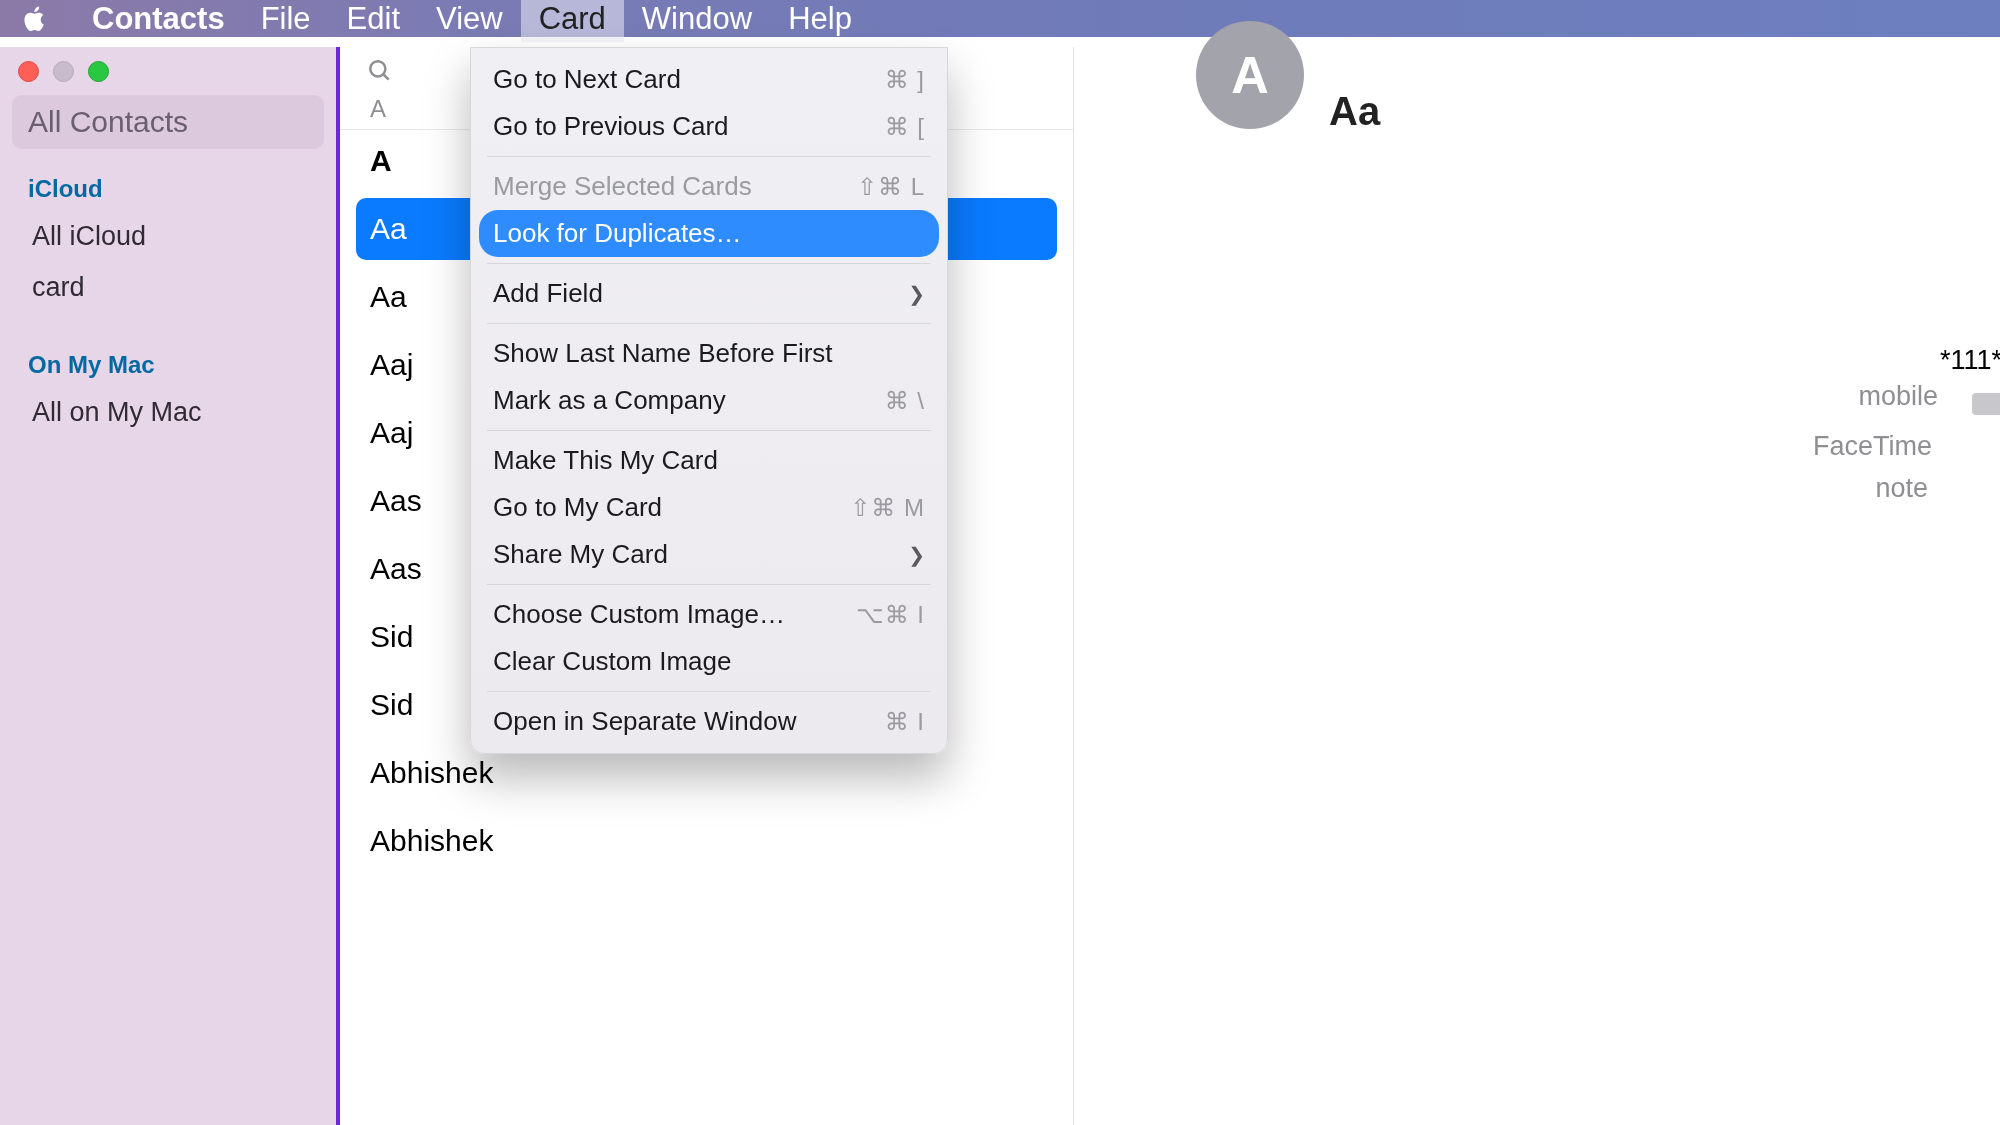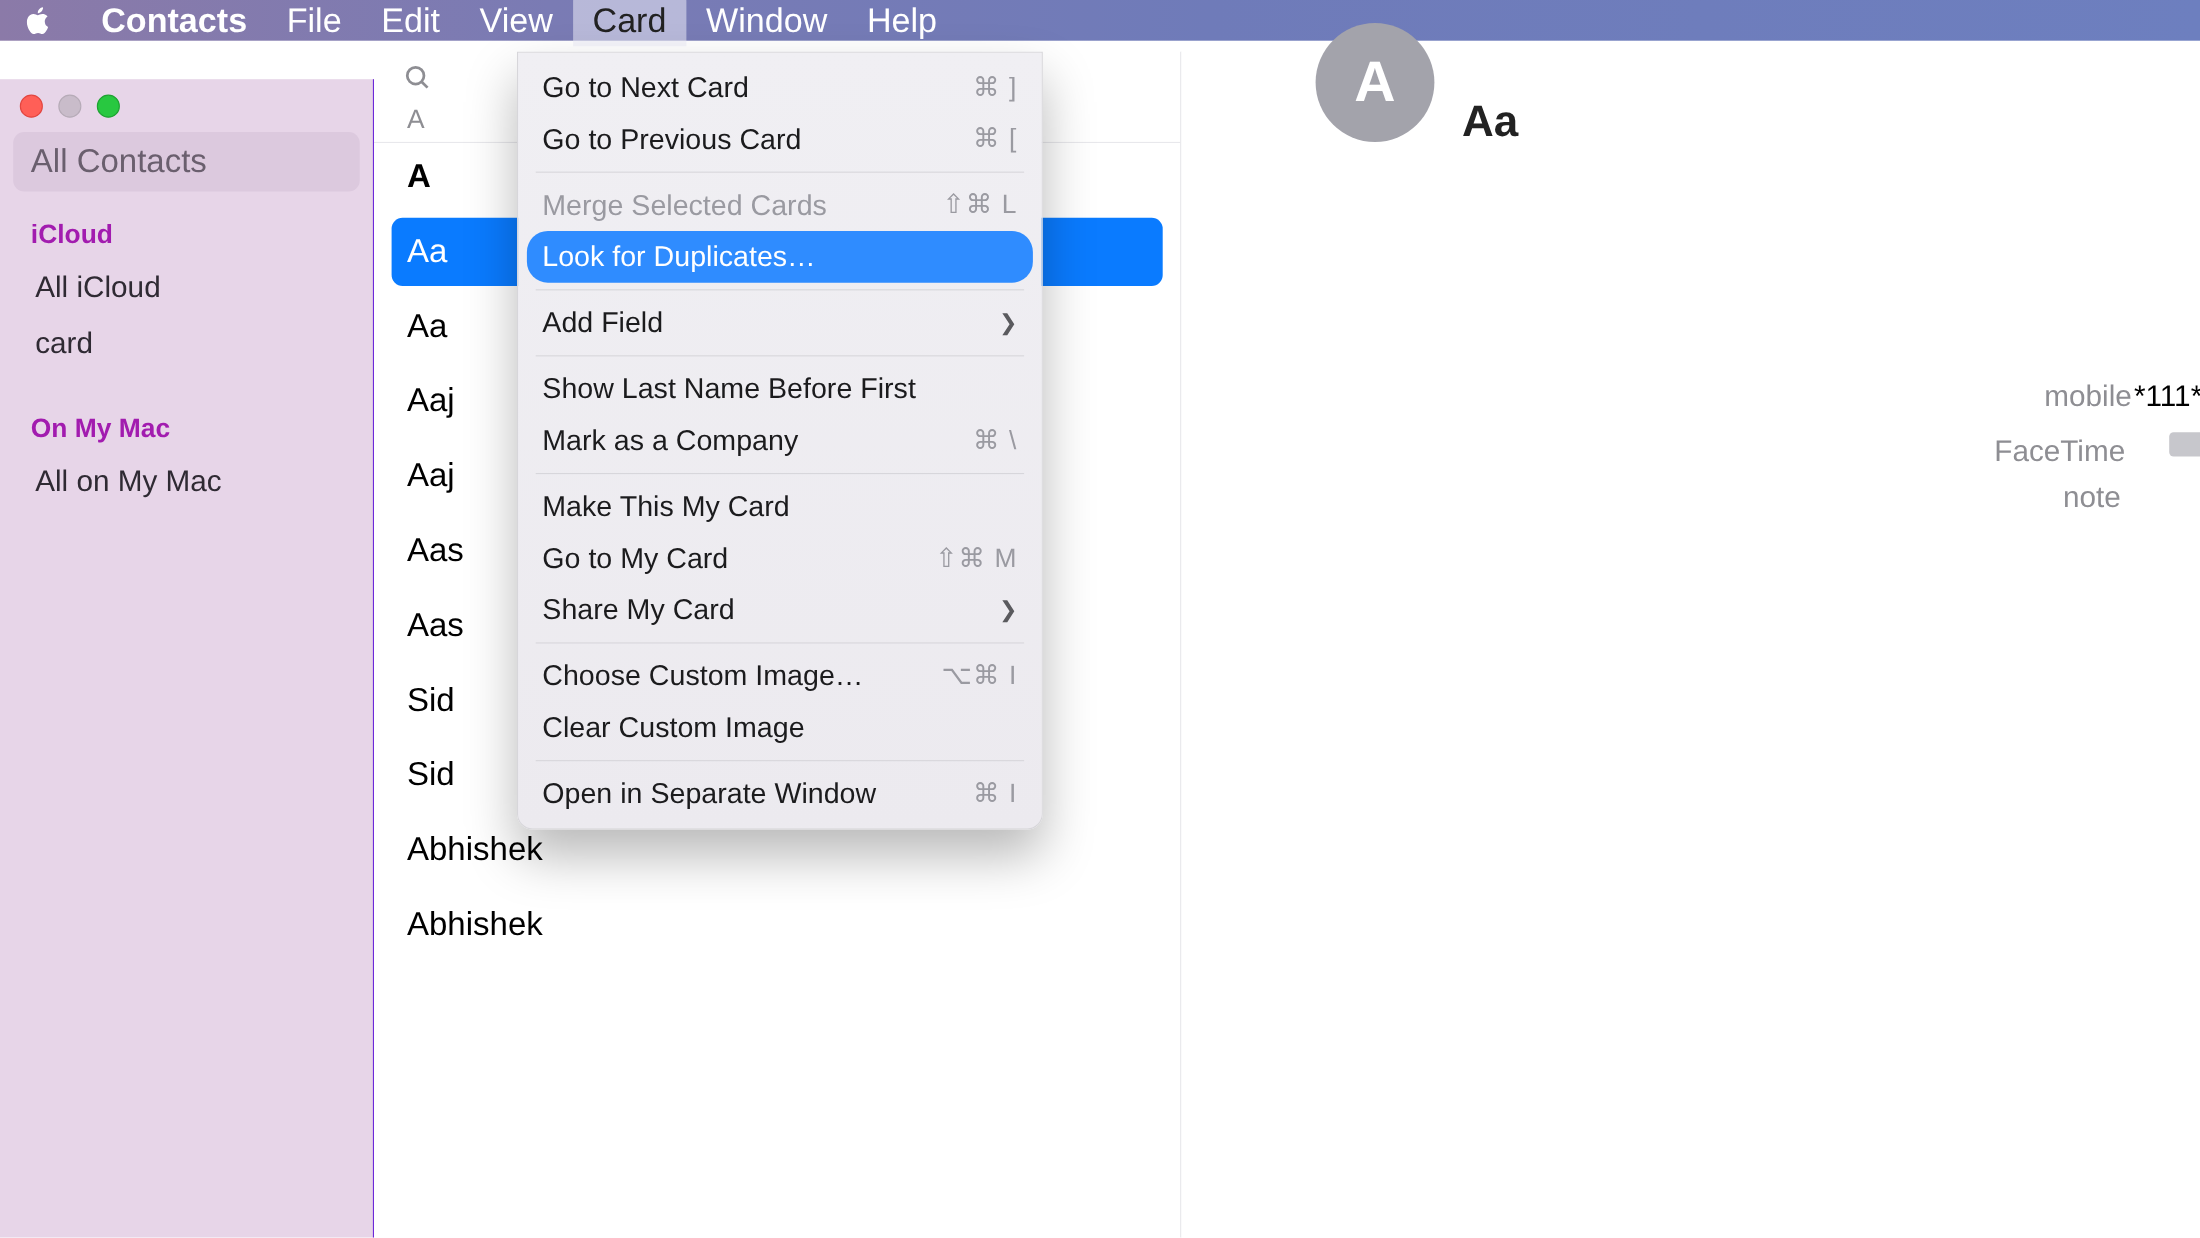--- a/index.html
+++ b/index.html
@@ -16,45 +16,45 @@
   }
   .apple { width: 50px; display:flex; align-items:center; }
   .menuitem { padding: 0 18px; height:47px; display:flex; align-items:center; cursor:default; }
   .menuitem.appname { font-weight: 700; }
   .menuitem.active { background: rgba(235,235,245,0.55); color:#222; border-radius: 6px 6px 0 0; }
 
   
   .window { position:absolute; top:47px; left:0; right:0; bottom:0; display:flex; }
 
   
-  .sidebar { width: 340px; background: #e7d5e8; border-right: 1px solid #6d28d9; padding-top: 0; margin-top: 25px; }
+  .sidebar { width: 340px; background: #e7d5e8; border-right: 4px solid #6d28d9; padding-top: 0; }
   .traffic { height: 48px; display:flex; align-items:center; gap: 14px; padding-left: 18px;}
   .tl { width: 21px; height:21px; border-radius:50%; }
   .tl.red { background:#ff5f57; border:1px solid #e24640;}
   .tl.yellow { background:#c9bcca; border:1px solid #b6abb7;}
   .tl.green { background:#28c840; border:1px solid #1fa232;}
   .allcontacts { margin: 0 12px 14px 12px; background:#dcc9de; border-radius:10px; padding: 10px 16px; font-size:30px; color:#6a5f6e; overflow:hidden; white-space:nowrap;}
-  .side-header { font-size: 24px; color:#a21caf; font-weight:600; padding: 12px 28px 8px; }
+  .side-header { font-size: 24px; color:#0369a1; font-weight:600; padding: 12px 28px 8px; }
   .side-item { font-size: 27px; color:#2f2a33; padding: 10px 32px; }
 
   
   .listcol { width: 734px; border-right:1px solid #e2e2e6; background:#fff; position:relative; padding-top:48px; }
   .searchrow { position:absolute; top:0; left:0; right:0; height:48px; display:flex; align-items:center; padding:0 20px;}
   .search { width:40px; height:40px; display:flex; align-items:center; justify-content:center;}
   .section-letter { font-size:24px; color:#8e8e93; padding: 0 30px 6px; border-bottom:1px solid #e8e8ec; }
   .row { padding: 14px 30px; font-size: 30px; color:#000; }
   .row.bold { font-weight:700; }
   .row.selected { background:#0a7bff; color:#fff; border-radius:10px; margin: 0 16px; padding: 14px 14px;}
   .rows { display:flex; flex-direction:column; gap: 6px; }
 
   
   .detail { flex:1; background:#fff; position:relative; padding-top: 0;}
   .avatar { position:absolute; top:-26px; left:122px; width:108px; height:108px; border-radius:50%; background:#a3a3ab; display:flex; align-items:center; justify-content:center; color:#fff; font-size:52px; font-weight:600;}
   .namebig { position:absolute; top:42px; left:255px; font-size:40px; font-weight:700; color:#222;}
-  .fieldlabel { position:absolute; right: 62px; font-size:27px; color:#8e8e93; }
+  .fieldlabel { position:absolute; right: 62px; font-size:27px; color:#8e8e93;margin-top:36px; }
   .fieldvalue { position:absolute; right: -2px; font-size:27px; color:#000; }
   .ft-icons { display:inline-flex; gap: 4px; align-items:center; margin-left: 10px;}
   .fticon { width:34px; height:22px; background:#c7c7cc; border-radius:4px; display:inline-block;}
 
   
   .dropdown {
     position:absolute;
     left:470px; top:47px;
     width:478px;
     background: linear-gradient(#f0eff3,#eceaef);

